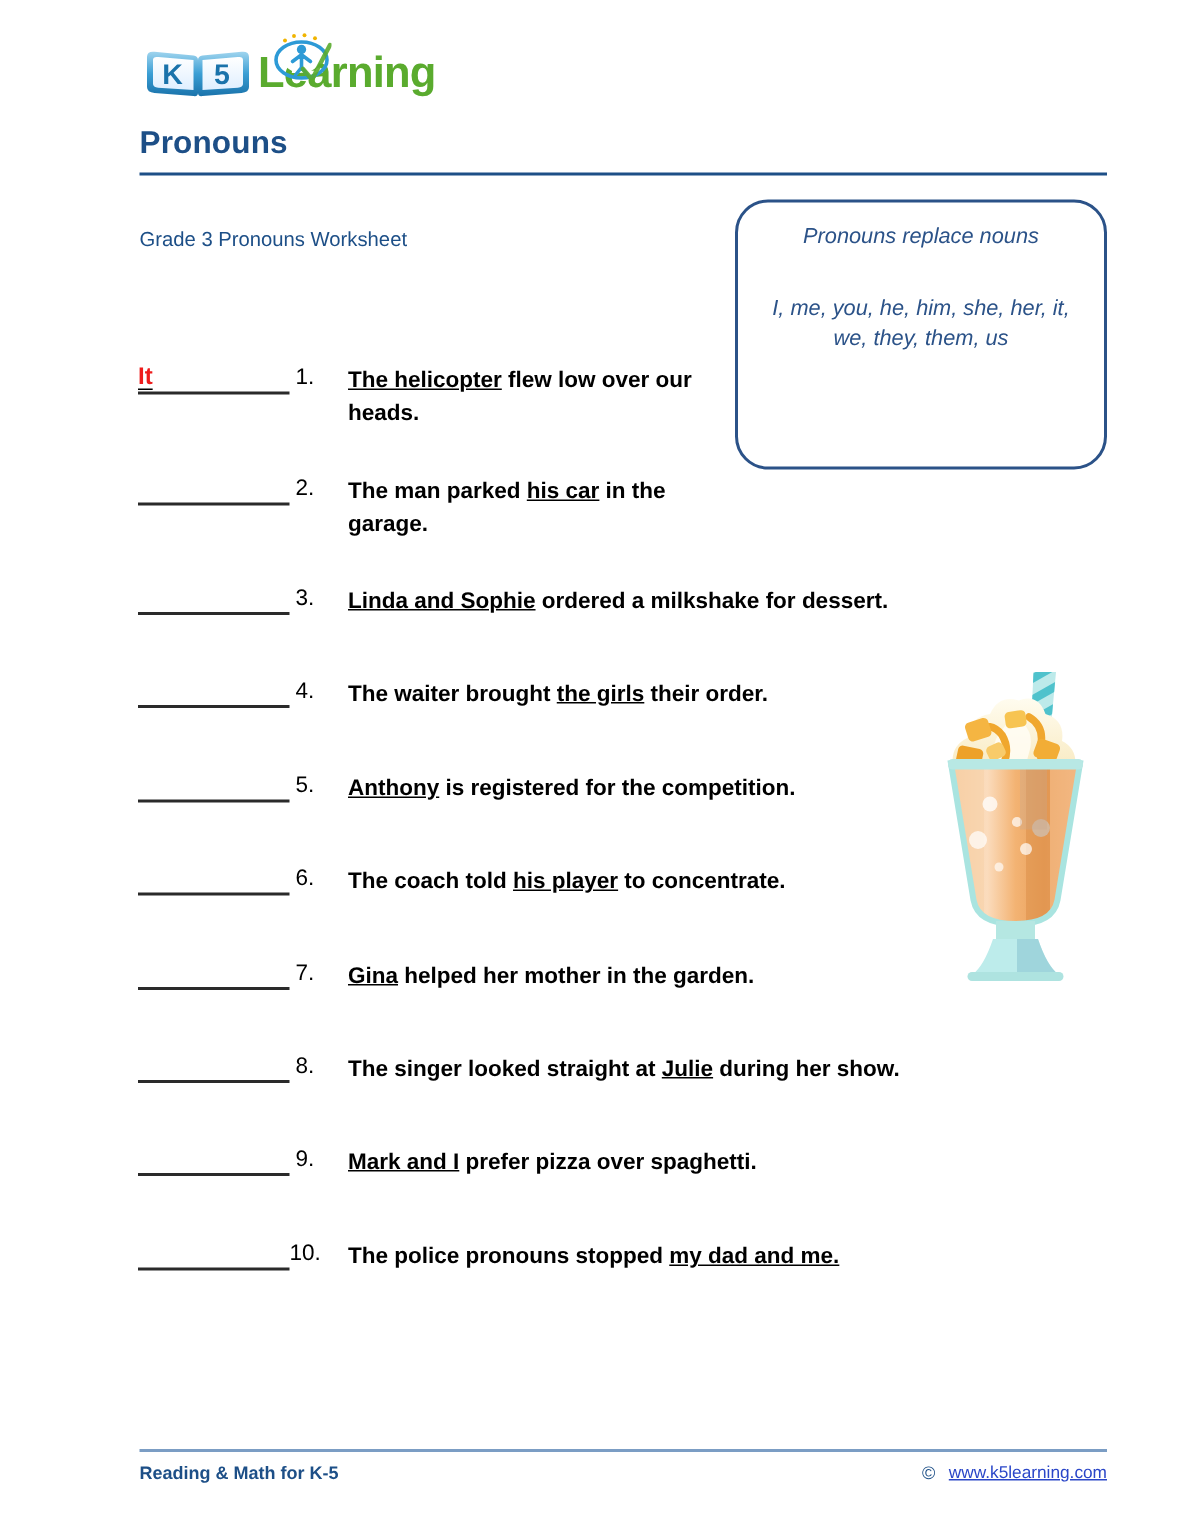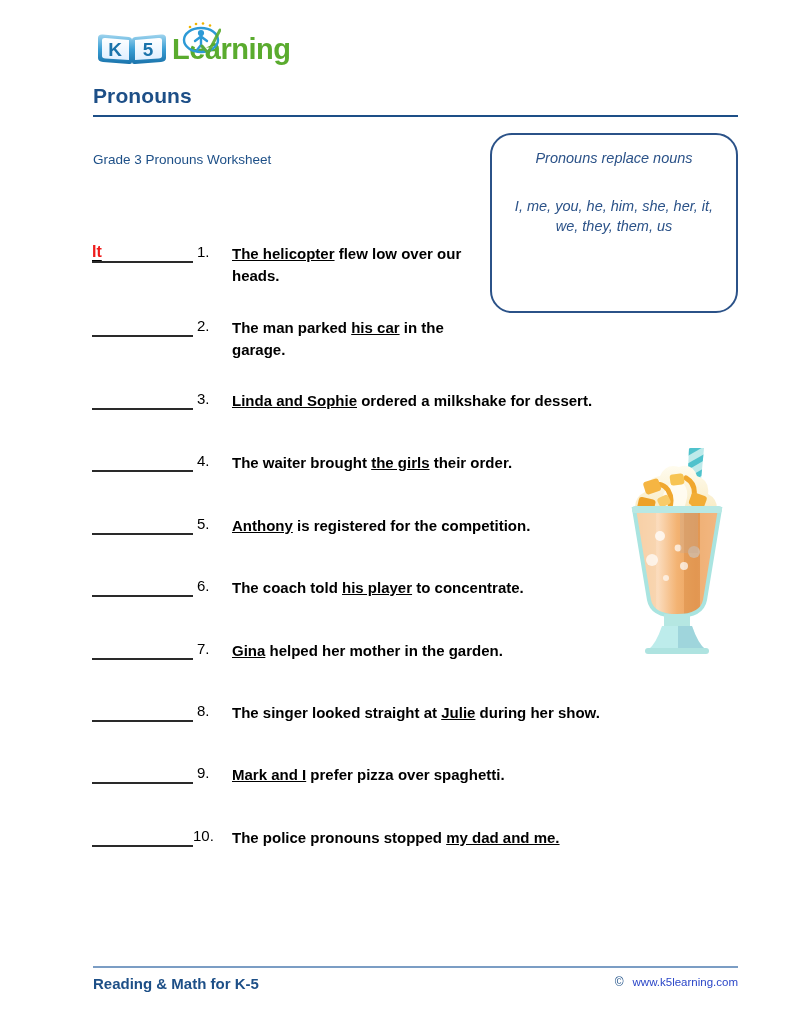--- a/index.html
+++ b/index.html
@@ -176,36 +176,37 @@
     left: 93px;
     top: 966px;
     width: 645px;
     height: 1.5px;
     background: #7b9dc4;
   }
   .footer-left {
     position: absolute;
     left: 93px;
     top: 975px;
-    font-size: 15px;
+    font-size: 12px;
     color: #1d4f87;
     font-weight: bold;
   }
   .footer-right {
     position: absolute;
     right: 53px;
     top: 975px;
     font-size: 11.5px;
     color: #1d4f87;
     display: flex;
     align-items: center;
     gap: 9px;
   }
   .footer-link {
     color: #2a46c8;
+    text-decoration: underline;
   }
   .copy-mark { color: #1d4f87; font-size: 12px; }
 </style>
 </head>
 <body>
 
 <div class="page">
 
   <div class="logo">
     <div class="logo-k5">

